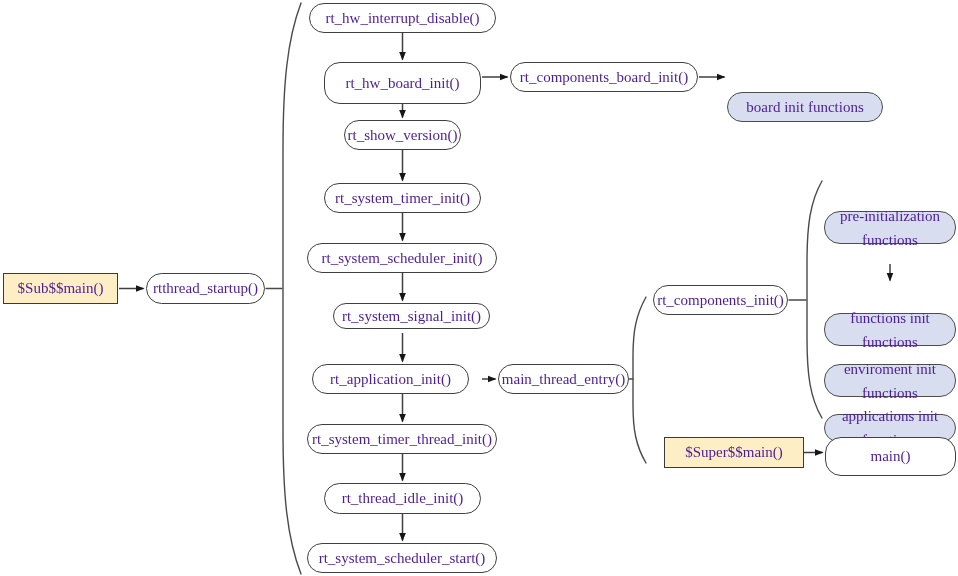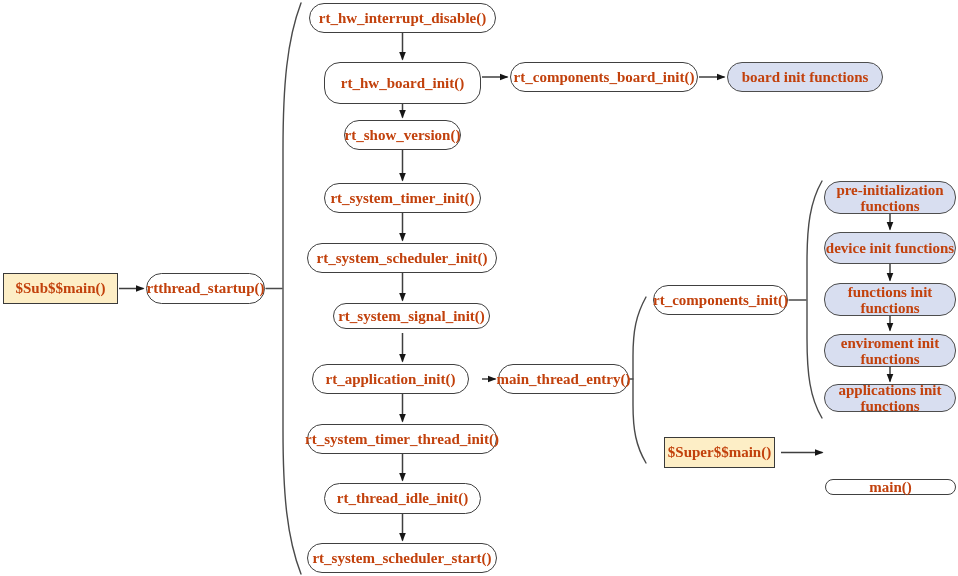--- a/index.html
+++ b/index.html
@@ -4,26 +4,26 @@
 <title>Diagram</title>
 <style>
   html,body { margin:0; padding:0; background:#ffffff; }
   .canvas {
     position:relative; width:958px; height:576px; background:#ffffff;
     font-family:"Liberation Serif", serif; overflow:hidden;
   }
   svg.connectors { position:absolute; left:0; top:0; width:958px; height:576px; }
   .node {
     position:absolute; display:flex; align-items:center; justify-content:center;
-    text-align:center; font-size:15px; color:#c2410c; background:#ffffff;
-    border:1.4px solid #404040; box-sizing:border-box; z-index:2;font-weight:bold;
+    text-align:center; font-size:15px; color:#4c1d95; background:#ffffff;
+    border:1.4px solid #404040; box-sizing:border-box; z-index:2;
   }
   .pill { border-radius:16px; white-space:nowrap; }
-  .pill.multiline { white-space:normal; line-height:16px; padding:0 4px; }
-  .blue { background:#d8def0; border-color:#4d4d4d; }
+  .pill.multiline { white-space:normal; line-height:24px; padding:0 4px; }
+  .blue { background:#d8def0; border-color:#4d4d4d;margin-top:30px; }
   .box  { border-radius:0; background:#fdeec6; border:1.6px solid #3a3a3a; white-space:nowrap;text-align:right; }
 </style>
 </head>
 <body>
 
 <div class="canvas">
 
   <svg class="connectors" viewBox="0 0 958 576" xmlns="http://www.w3.org/2000/svg">
     <defs>
       <marker id="ah" markerUnits="userSpaceOnUse" markerWidth="10" markerHeight="9" refX="8" refY="4" orient="auto">
@@ -74,21 +74,20 @@
   <div class="node pill" style="left:307px; top:243px; width:190px; height:30px;">rt_system_scheduler_init()</div>
   <div class="node pill" style="left:333px; top:303px; width:157px; height:26px;">rt_system_signal_init()</div>
   <div class="node pill" style="left:312px; top:364px; width:157px; height:30px;">rt_application_init()</div>
   <div class="node pill" style="left:498px; top:364px; width:131px; height:30px;">main_thread_entry()</div>
   <div class="node pill" style="left:307px; top:424px; width:190px; height:30px;">rt_system_timer_thread_init()</div>
   <div class="node pill" style="left:324px; top:483px; width:157px; height:31px;">rt_thread_idle_init()</div>
   <div class="node pill" style="left:307px; top:543px; width:190px; height:30px;">rt_system_scheduler_start()</div>
 
   <div class="node pill" style="left:653px; top:285px; width:135px; height:30px;">rt_components_init()</div>
   <div class="node pill blue multiline" style="left:824px; top:181px; width:132px; height:33px;">pre-initialization functions</div>
-  <div class="node pill blue" style="left:824px; top:232px; width:132px; height:32px;">device init functions</div>
   <div class="node pill blue multiline" style="left:824px; top:283px; width:132px; height:33px;">functions init functions</div>
   <div class="node pill blue multiline" style="left:824px; top:334px; width:132px; height:33px;">enviroment init functions</div>
   <div class="node pill blue multiline" style="left:824px; top:384px; width:132px; height:28px;">applications init functions</div>
 
-  <div class="node box" style="left:664px; top:437px; width:111px; height:31px;">$Super$$main()</div>
-  <div class="node pill" style="left:825px; top:437px; width:131px; height:16px;margin-top:42px;">main()</div>
+  <div class="node box" style="left:664px; top:437px; width:140px; height:31px;">$Super$$main()</div>
+  <div class="node pill" style="left:825px; top:437px; width:131px; height:39px;">main()</div>
 
 </div>
 
 </body></html>

